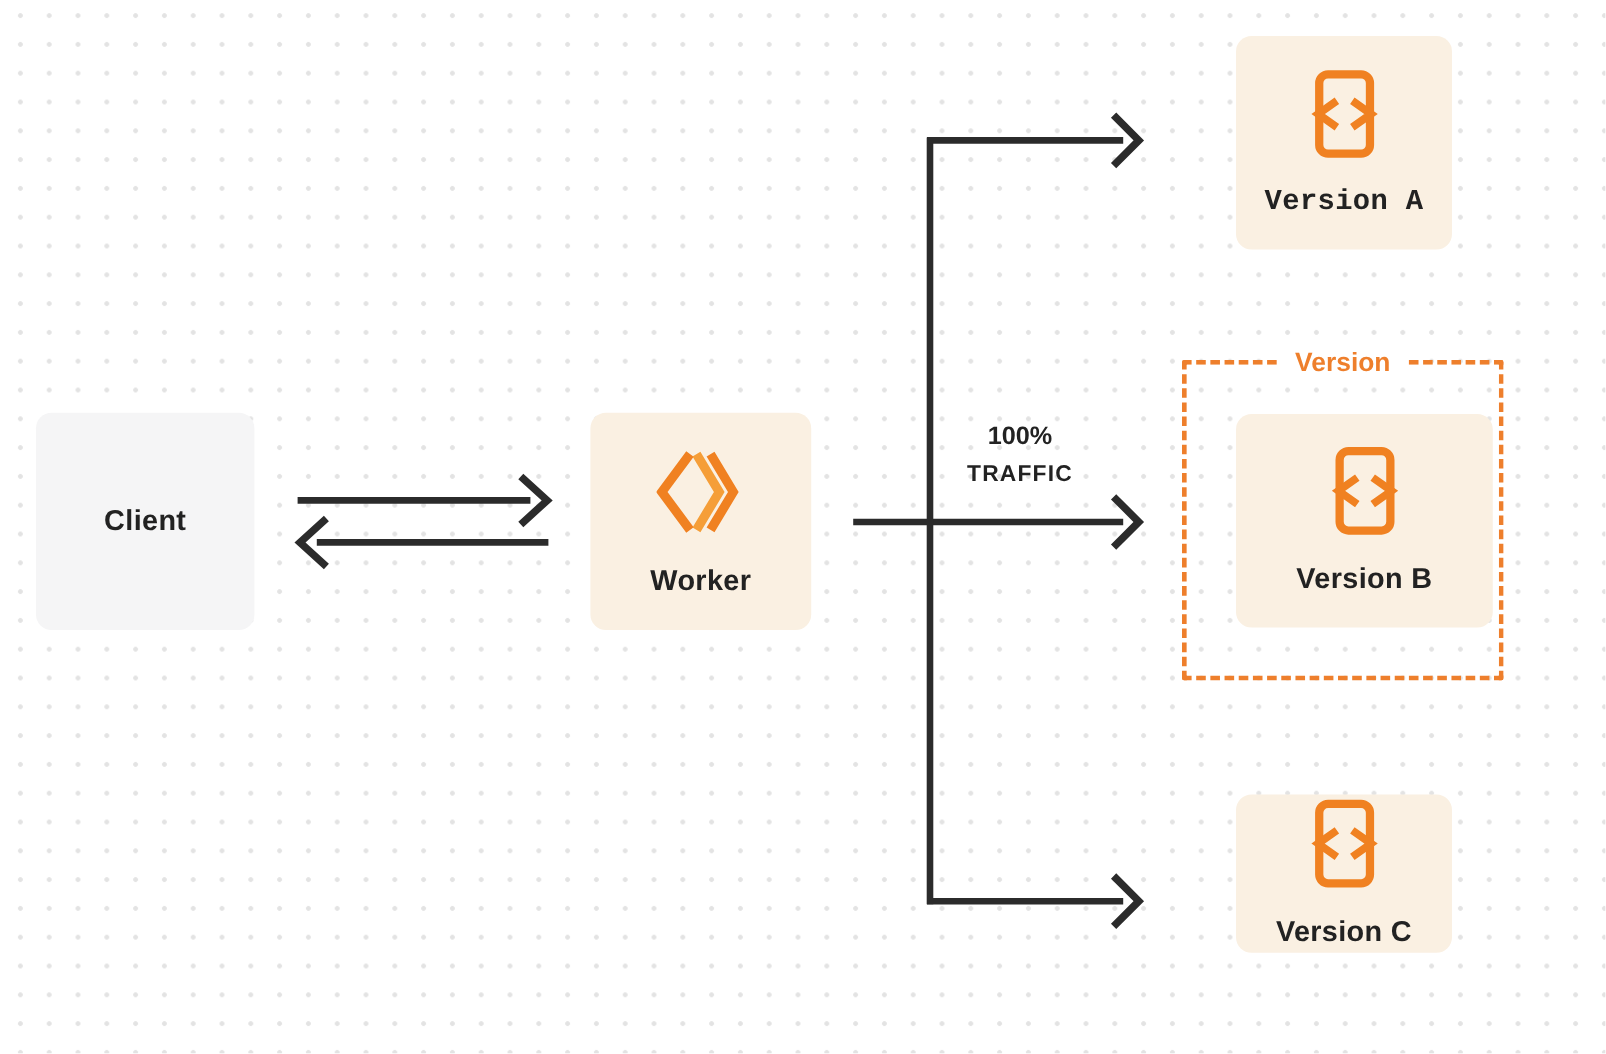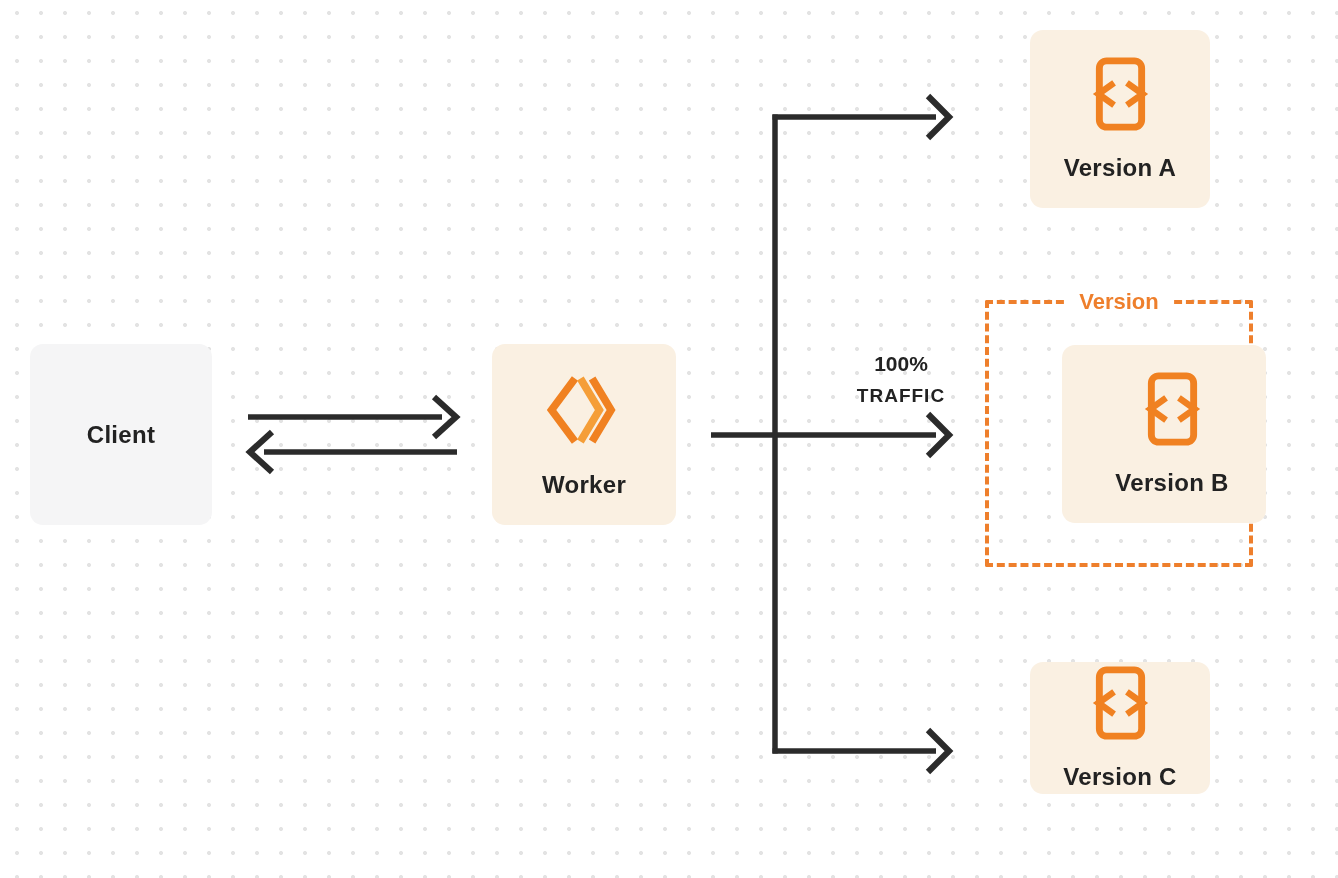--- a/index.html
+++ b/index.html
@@ -56,21 +56,21 @@
     background: var(--background, #ffffff);
     padding: 2px 14px;
     font-size: 22px;
     font-weight: 700;
     color: var(--deployed_orange, #ee7f2c);
     white-space: nowrap;
   }
 
   .traffic-label {
     position: absolute;
-    left: 831px;
+    left: 780px;
     top: 352px;
     width: 140px;
     display: flex;
     flex-direction: column;
     align-items: center;
     gap: 9px;
     color: var(--text, #222222);
     font-weight: 700;
     text-align: right;
   }
@@ -123,32 +123,32 @@
 
   <div class="traffic-label">
     <span class="l1">100%</span>
     <span class="l2">TRAFFIC</span>
   </div>
 
   <div class="deployed-box" style="left:985px; top:300px; width:268px; height:267px;">
     <span class="deployed-label">Version</span>
   </div>
 
-  <div class="node cream" style="left:1030px; top:30px; width:180px; height:178px;">
+  <div class="node cream" style="left:1030px; top:30px; width:180px; height:178px;font-family:Liberation Mono, monospace;">
     <span class="icon">
       <svg width="57" height="76" viewBox="0 0 62 82">
         <rect class="code-stroke" x="8" y="5" width="46" height="72" rx="8" stroke-width="7.5" fill="none"></rect>
         <polyline class="code-stroke" points="24,29 7,41 24,53" stroke-width="7" fill="none" stroke-linejoin="miter"></polyline>
         <polyline class="code-stroke" points="38,29 55,41 38,53" stroke-width="7" fill="none" stroke-linejoin="miter"></polyline>
       </svg>
     </span>
     <span class="node-label">Version A</span>
   </div>
 
-  <div class="node cream" style="left:1062px; top:345px; width:188px; height:178px;padding-left:16px;">
+  <div class="node cream" style="left:1030px; top:345px; width:214px; height:178px;">
     <span class="icon">
       <svg width="57" height="76" viewBox="0 0 62 82">
         <rect class="code-stroke" x="8" y="5" width="46" height="72" rx="8" stroke-width="7.5" fill="none"></rect>
         <polyline class="code-stroke" points="24,29 7,41 24,53" stroke-width="7" fill="none" stroke-linejoin="miter"></polyline>
         <polyline class="code-stroke" points="38,29 55,41 38,53" stroke-width="7" fill="none" stroke-linejoin="miter"></polyline>
       </svg>
     </span>
     <span class="node-label">Version B</span>
   </div>
 

